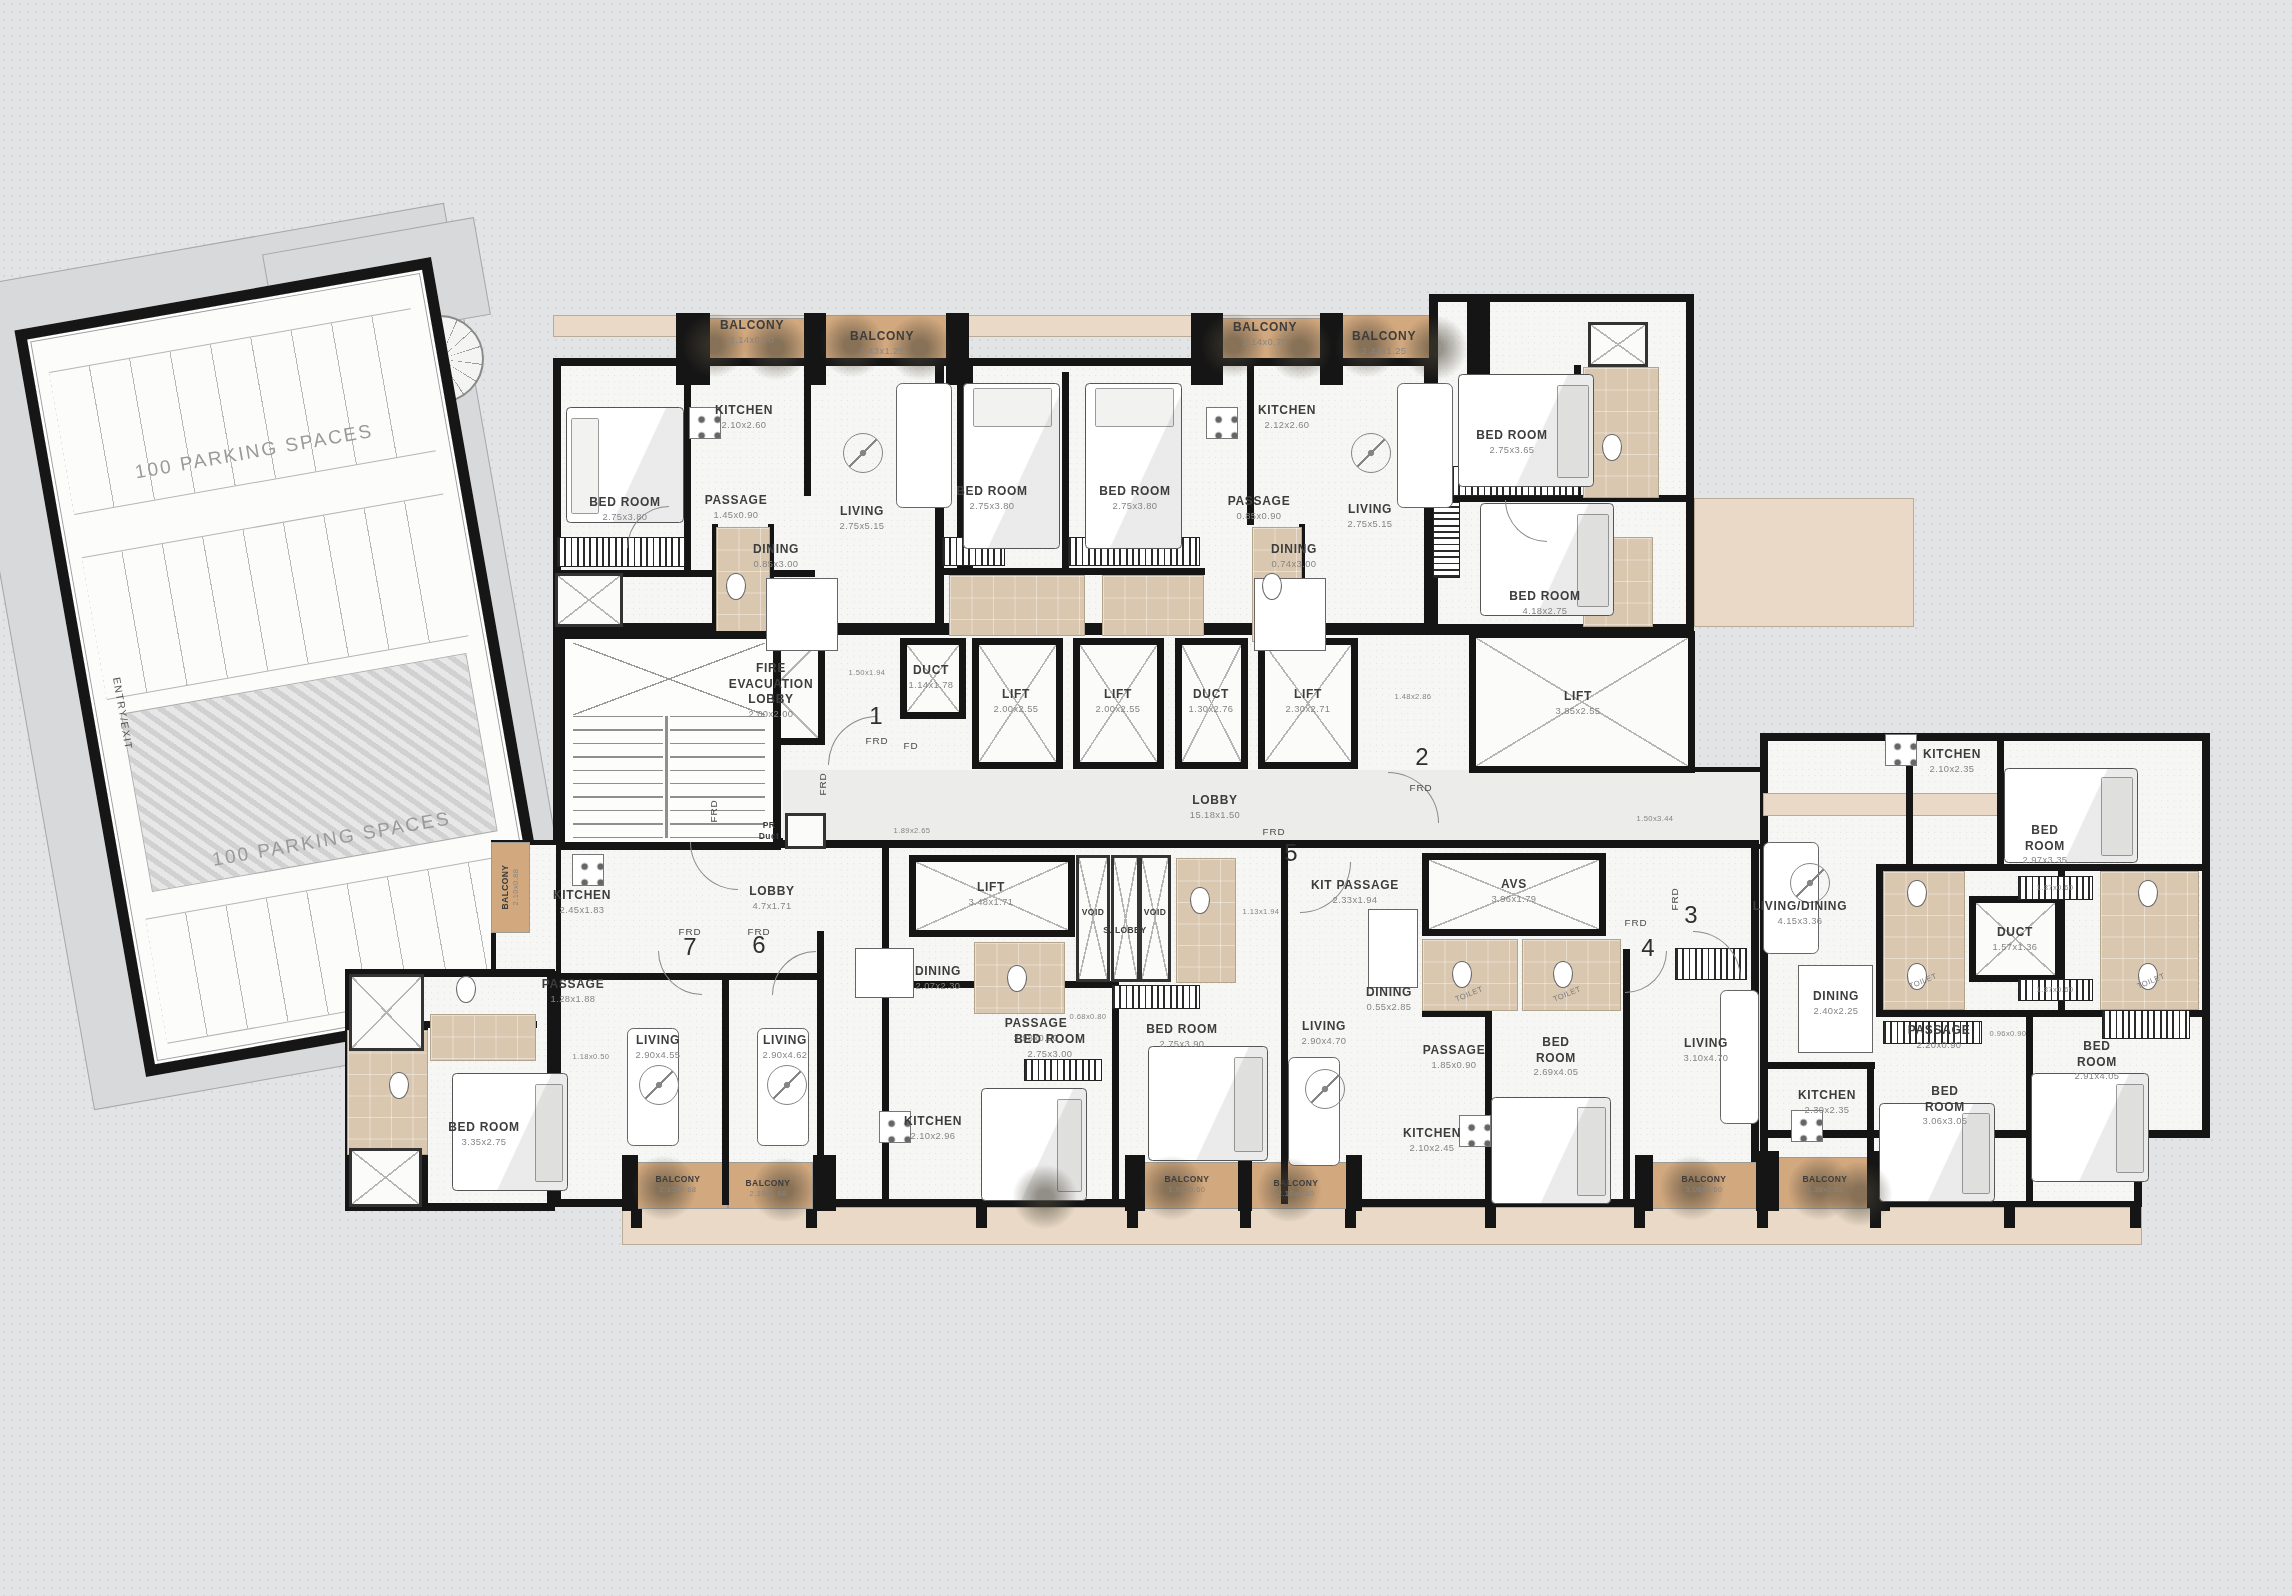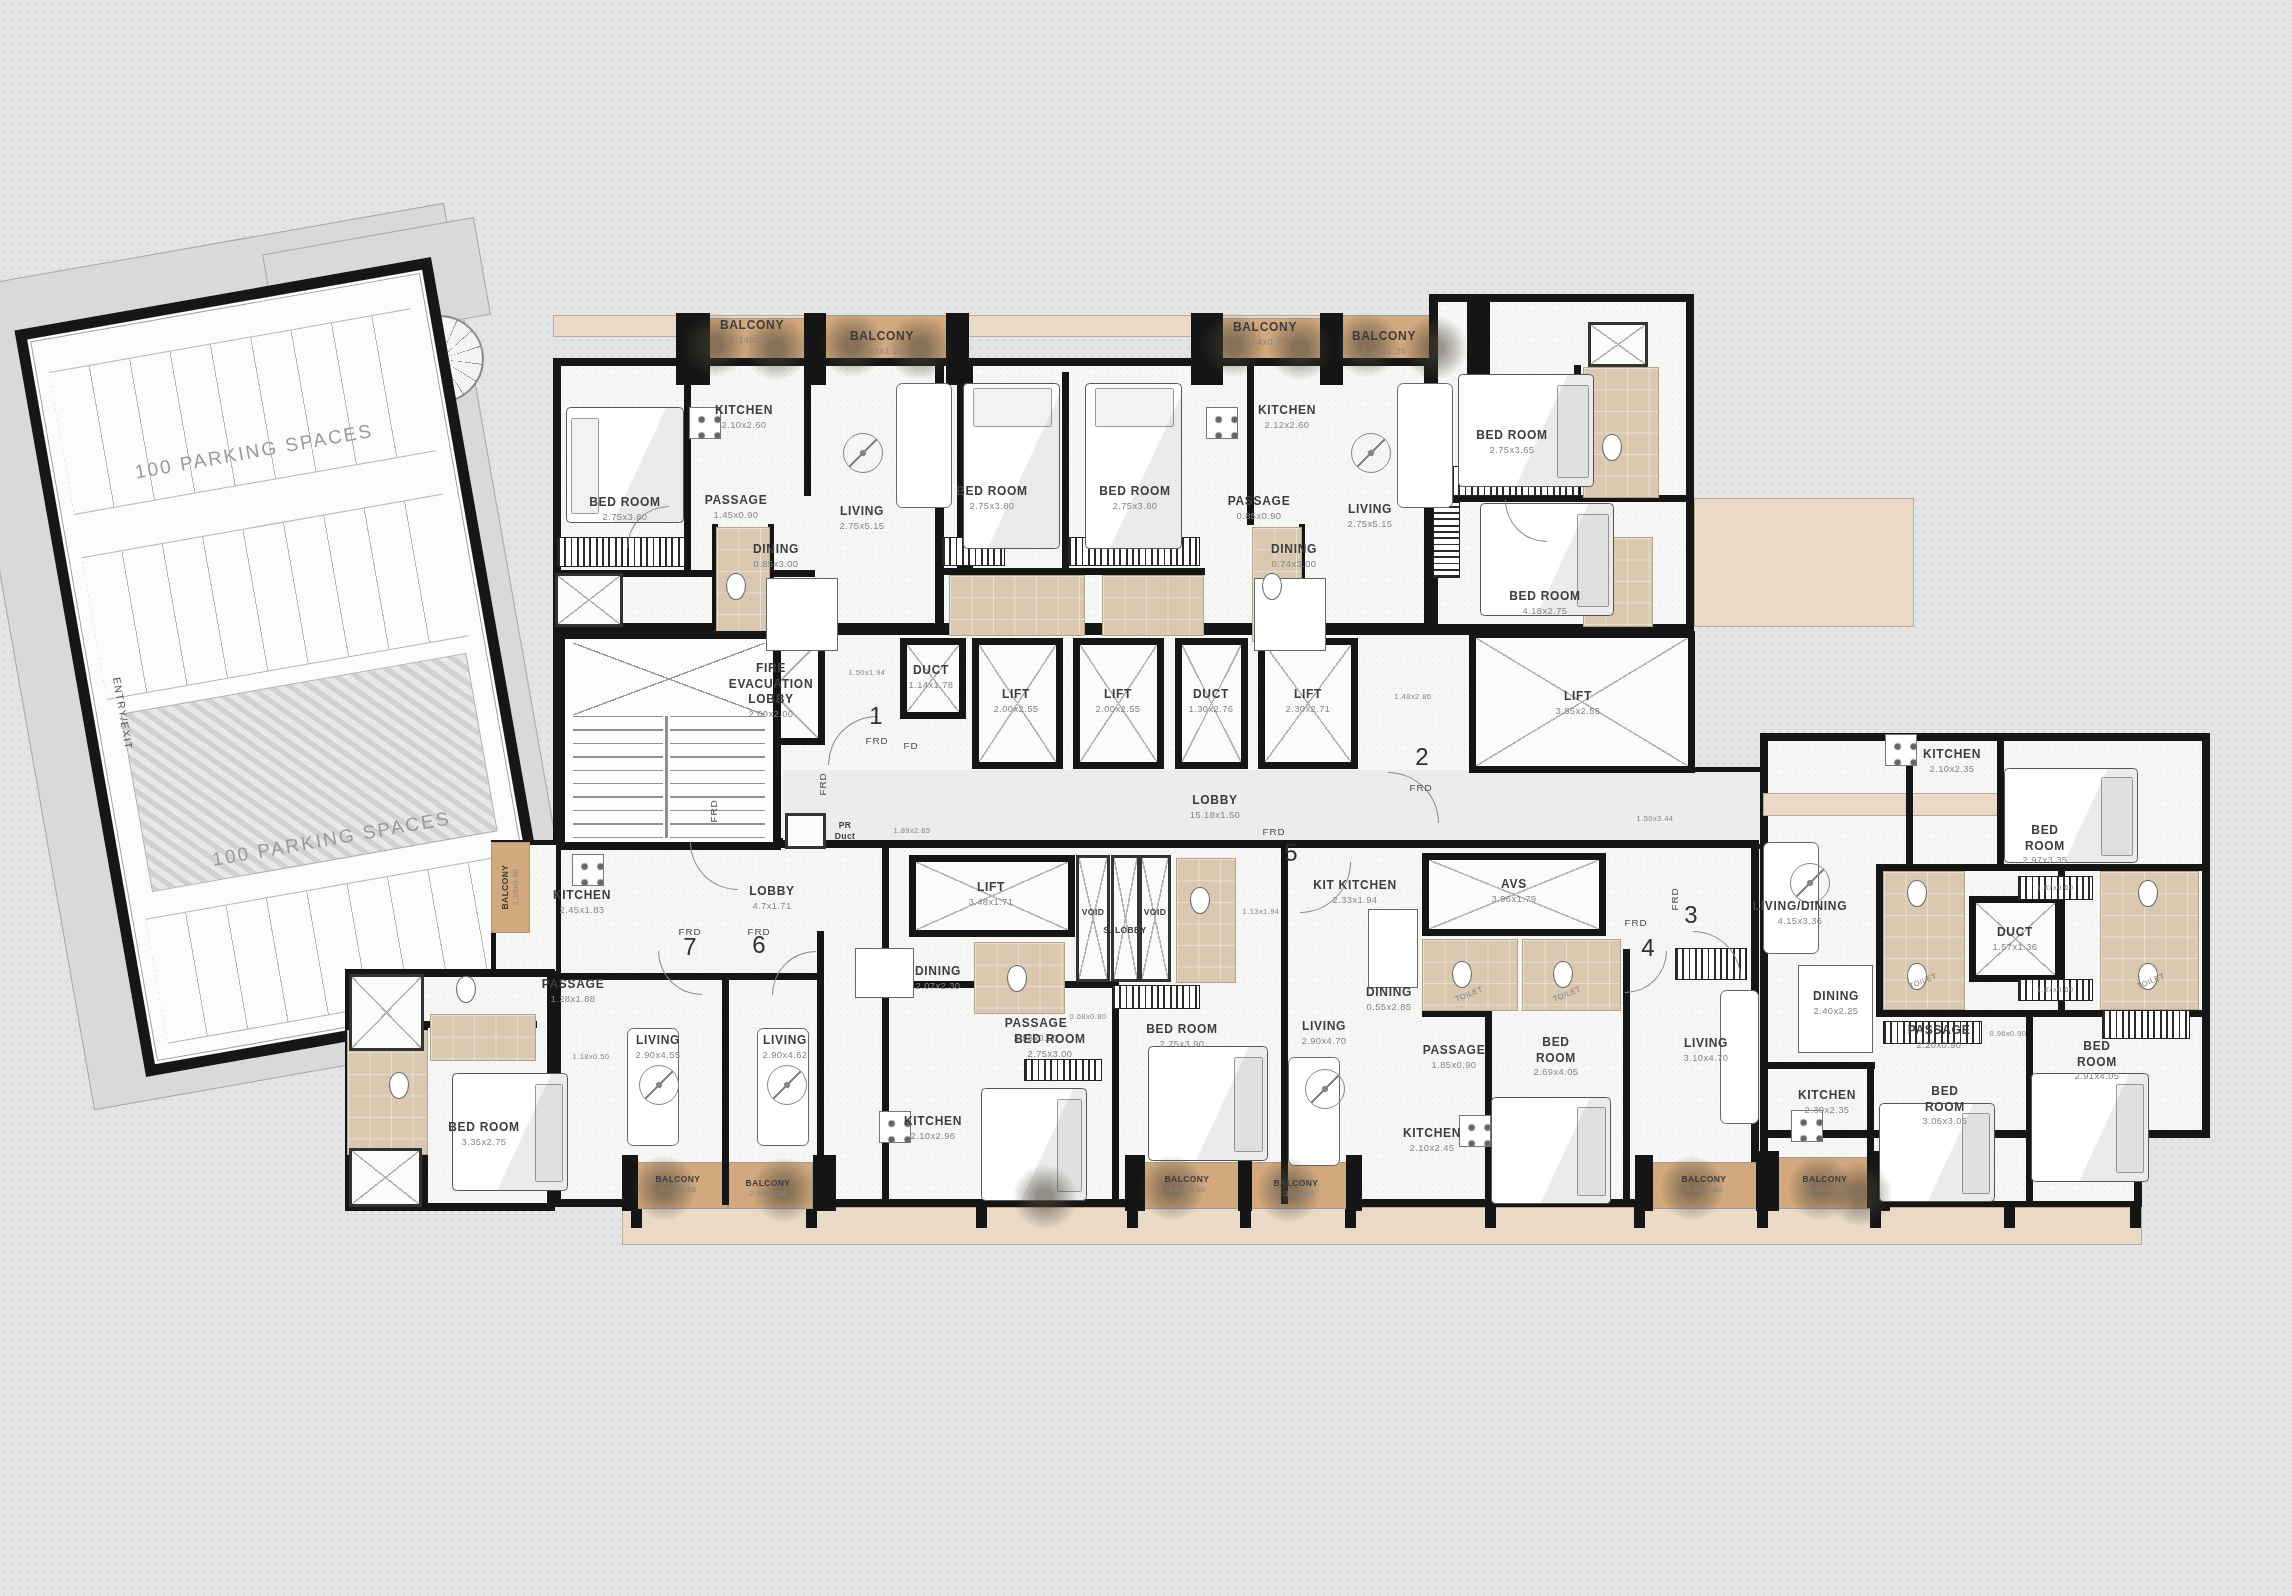--- a/index.html
+++ b/index.html
@@ -434,21 +434,21 @@
     </div>
   <div class="lab s" style="left:912px;top:831px">
       <b></b>
       <i>1.89x2.65</i>
     </div>
   <div class="lab s" style="left:1655px;top:819px">
       <b></b>
       <i>1.50x3.44</i>
     </div>
   <div class="lab" style="left:1355px;top:892px">
-      <b>KIT KITCHEN</b>
+      <b>KIT PASSAGE</b>
       <i>2.33x1.94</i>
     </div>
   <div class="lab" style="left:1514px;top:891px">
       <b>AVS</b>
       <i>3.96x1.79</i>
     </div>
   <div class="lab s" style="left:1093px;top:913px">
       <b>VOID</b>
     </div>
   <div class="lab s" style="left:1125px;top:931px">
@@ -611,21 +611,21 @@
     </div>
   <div class="lab s" style="left:2055px;top:888px">
       <b></b>
       <i>1.87x0.60</i>
     </div>
   <div class="lab s" style="left:2055px;top:990px">
       <b></b>
       <i>1.87x0.60</i>
     </div>
 
-  <div class="lab s" style="left:845px;top:831px">
+  <div class="lab s" style="left:769px;top:831px">
       <b>PR</b>
       <b>Duct</b>
     </div>
 
   <div class="unum" style="left:876px;top:716px">1</div>
   <div class="unum" style="left:1422px;top:757px">2</div>
   <div class="unum" style="left:1691px;top:915px">3</div>
   <div class="unum" style="left:1648px;top:948px">4</div>
   <div class="unum" style="left:1291px;top:853px">5</div>
   <div class="unum" style="left:759px;top:945px">6</div>

